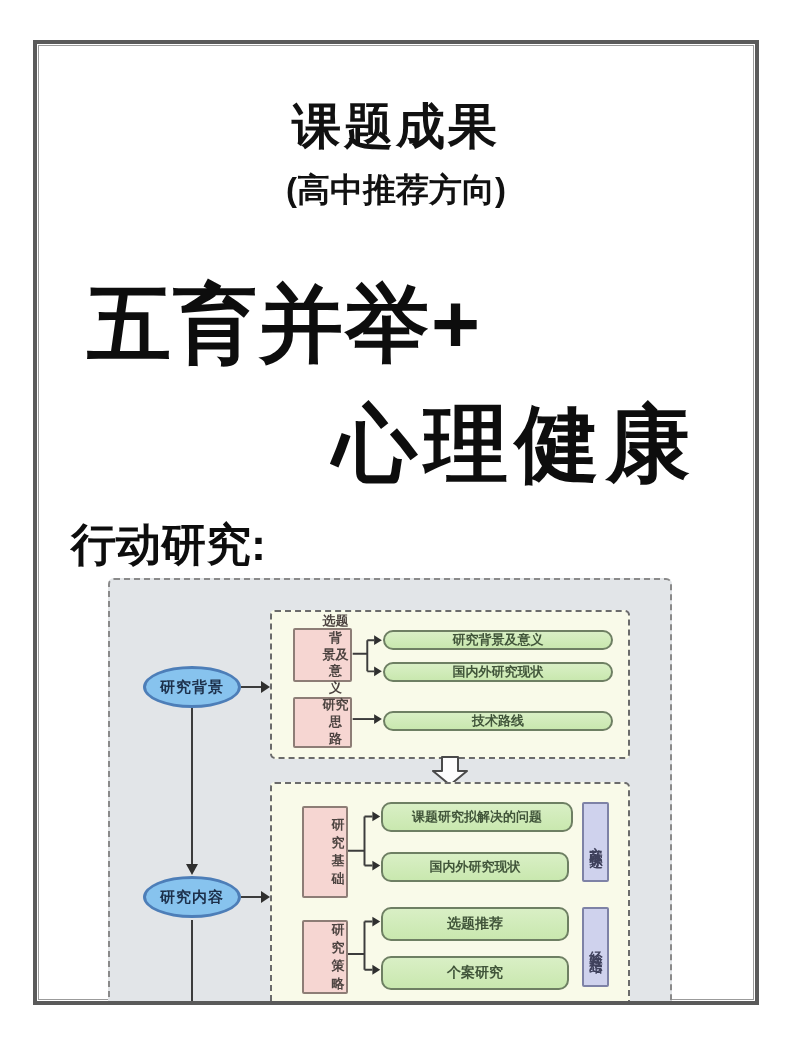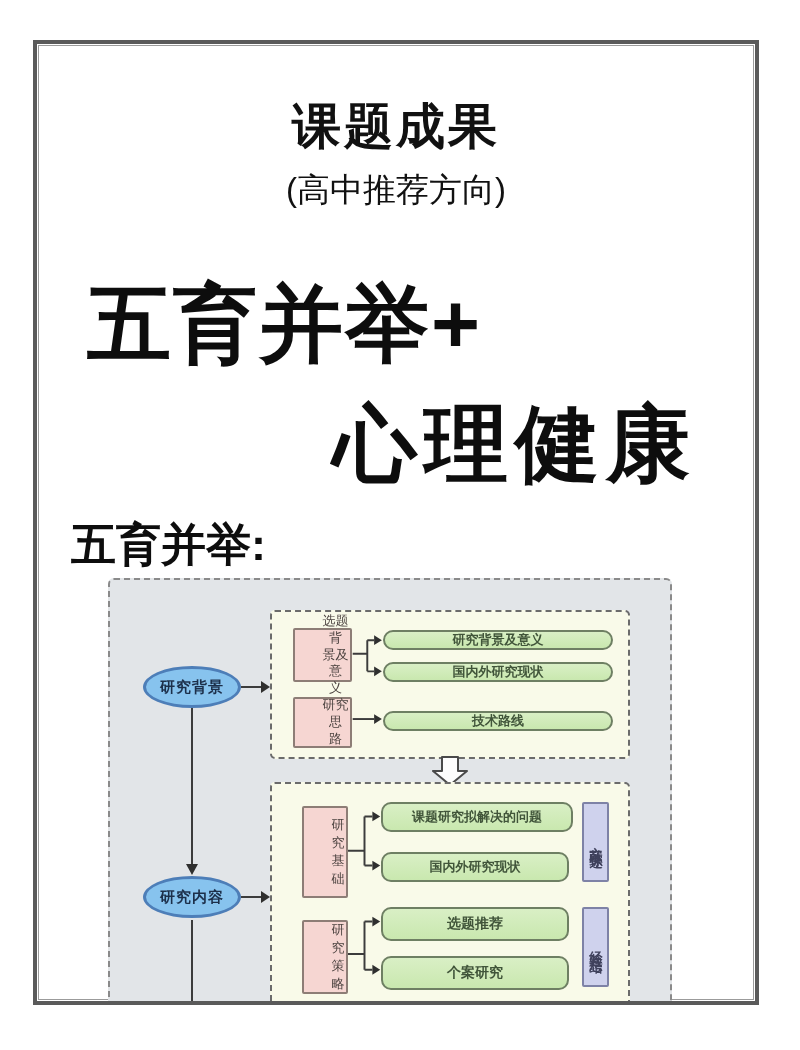--- a/index.html
+++ b/index.html
@@ -7,21 +7,21 @@
   #page { position:relative; width:800px; height:1050px; background:#fff; overflow:hidden; }
 
   
   .frame { position:absolute; left:33px; top:40px; width:726px; height:965px;
            border:4px solid #5a5a5a; overflow:hidden; background:#fff; }
   .frame-line { position:absolute; inset:1px; border:1px solid #9b9b9b; pointer-events:none; }
 
   .title { position:absolute; left:0; top:50px; width:100%; text-align:center;
            font-size:49px; font-weight:900; color:#111; letter-spacing:3px; }
   .subtitle { position:absolute; left:0; top:124px; width:100%; text-align:center;
-           font-size:33px; font-weight:400; color:#111; }
+           font-size:33px; font-weight:700; color:#111; }
   .headline1 { position:absolute; left:50px; top:238px; font-size:84px; font-weight:900;
            color:#0d0d0d; line-height:1; letter-spacing:2px; }
   .headline2 { position:absolute; left:296px; top:358px; font-size:84px; font-weight:900;
            color:#0d0d0d; line-height:1; letter-spacing:7px; }
   .section-label { position:absolute; left:34px; top:476px; font-size:45px; font-weight:900;
            color:#0d0d0d; line-height:1.1; }
 
   
   .flow { position:absolute; left:71px; top:534px; width:564px; height:450px;
           background:var(--outer-bg,#e2e5e8); border:2px dashed #8a8a8a; border-radius:6px; }
@@ -35,21 +35,21 @@
   .oval2 { left:33px; top:296px; }
 
   .panel { position:absolute; left:160px; width:360px; background:var(--panel-bg,#f9fae9);
            border:2px dashed #6b6b6b; border-radius:5px; }
   .panel1 { top:30px; height:149px; }
   .panel2 { top:202px; height:232px; }
   .panel-svg { position:absolute; left:0; top:0; width:100%; height:100%; }
 
   .pinkbox { position:absolute; background:var(--pink-fill,#f6d6d2); border:2px solid #8d7d76;
              border-radius:2px; display:flex; align-items:center; justify-content:center;
-             text-align:center; font-weight:400; color:#4c4340; white-space:pre-line;padding-left:26px; }
+             text-align:center; font-weight:700; color:#4c4340; white-space:pre-line;padding-left:26px; }
   .greenbox { position:absolute; background:linear-gradient(180deg,#d9efc5,var(--green-fill,#c9e8af));
               border:2px solid #6e7f63; border-radius:10px; display:flex; align-items:center;
               justify-content:center; font-weight:700; color:#41553a; }
   .purplebox { position:absolute; background:var(--purple-fill,#cfd2ed); border:2px solid #7e82a6;
                border-radius:2px; display:flex; align-items:center; justify-content:center;
                font-weight:700; color:#3f415c; writing-mode:vertical-rl; letter-spacing:3px;
                font-size:13px; }
 
   
   .p1-pink-a { left:21px; top:16px; width:59px; height:54px; font-size:13px; line-height:1.3; }
@@ -74,21 +74,21 @@
 <body>
 
 <div id="page">
   <div class="frame">
     <div class="frame-line"></div>
 
     <div class="title">课题成果</div>
     <div class="subtitle">(高中推荐方向)</div>
     <div class="headline1">五育并举+</div>
     <div class="headline2">心理健康</div>
-    <div class="section-label">五育并举:</div>
+    <div class="section-label">行动研究:</div>
 
     <div class="flow">
 
       <svg class="flow-svg" viewBox="0 0 564 450">
         <g stroke="#3c3c3c" stroke-width="2" fill="none">
           <line x1="82" y1="128" x2="82" y2="286"></line>
           <line x1="82" y1="340" x2="82" y2="450"></line>
           <line x1="131" y1="107" x2="151" y2="107"></line>
           <line x1="131" y1="317" x2="151" y2="317"></line>
         </g>

